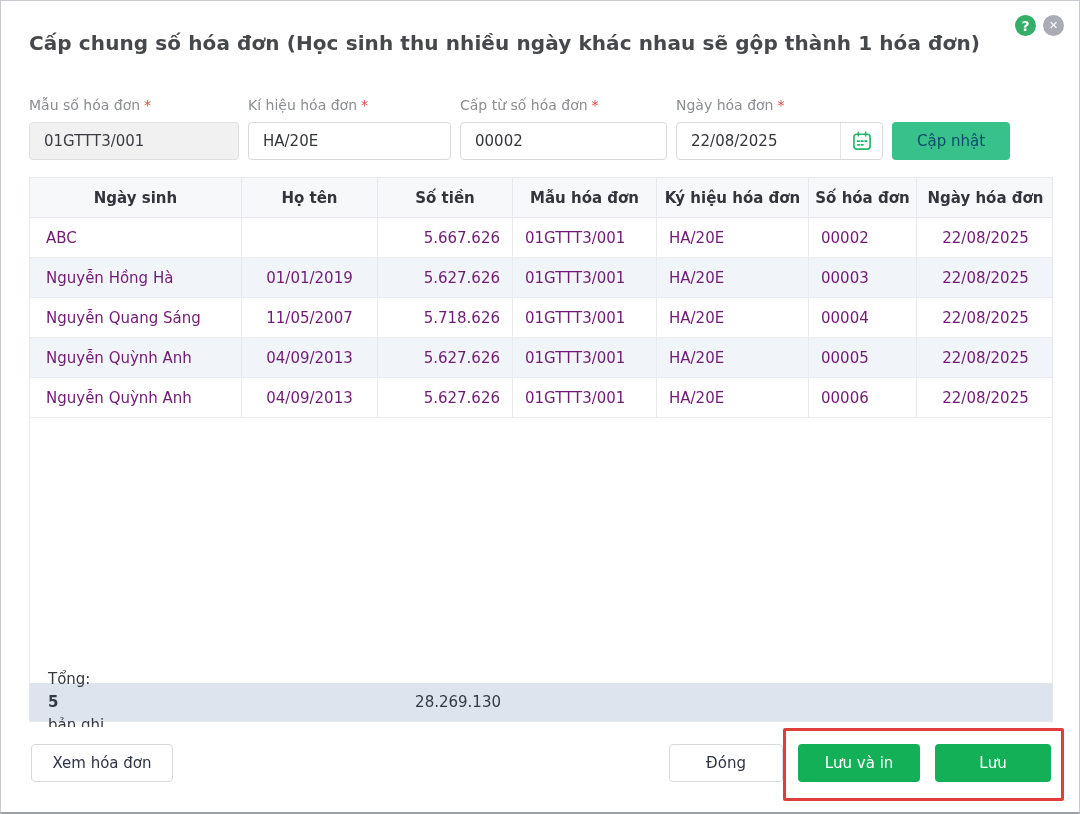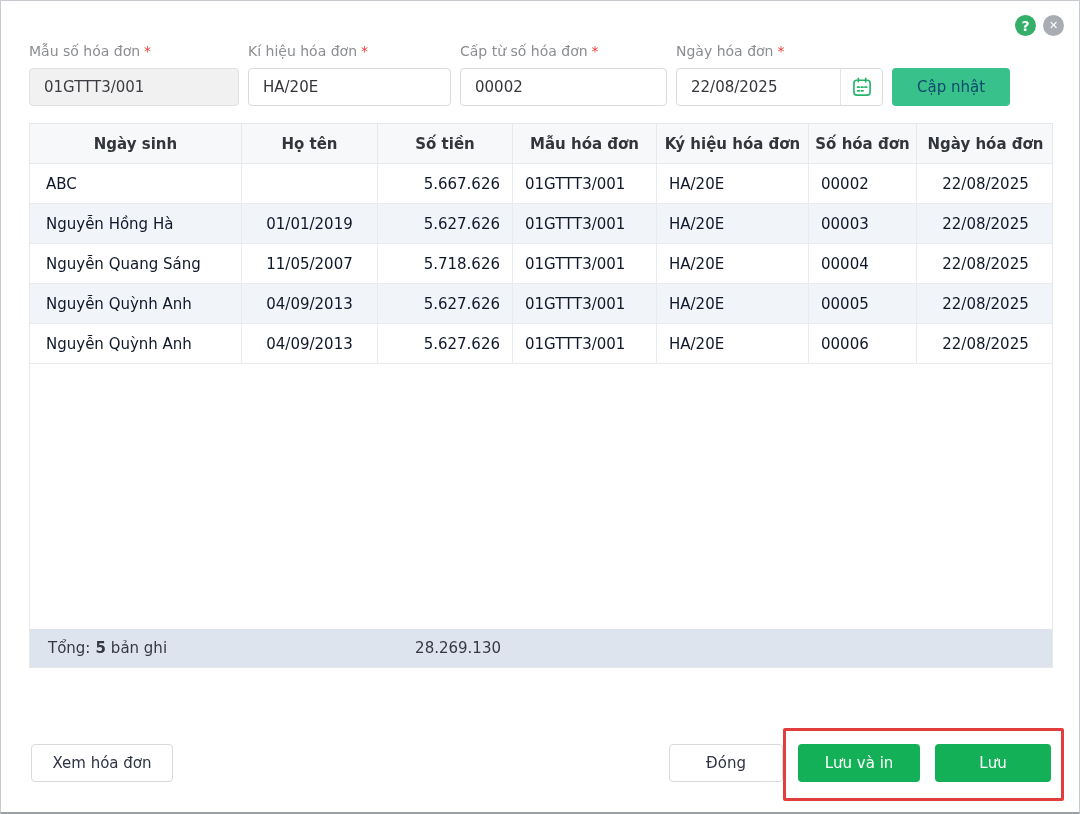--- a/index.html
+++ b/index.html
@@ -74,35 +74,35 @@
   .th {
     display: flex; align-items: center; justify-content: center;
     font-size: 15px; font-weight: 700; color: #33353c;
     border-right: 1px solid #e6e8eb;
   }
   .th:last-child { border-right: none; }
   .tr { display: grid; height: 40px; background: #fff; border-bottom: 1px solid #e9ebee; cursor: default; }
   .tr.alt { background: #f1f4f8; }
   .td {
     display: flex; align-items: center;
-    padding: 0 12px; font-size: 15px; color: #0f172a;
+    padding: 0 12px; font-size: 15px; color: #701a75;
     border-right: 1px solid #e9ebee; overflow: hidden; white-space: nowrap;
   }
   .td:last-child { border-right: none; }
   .td:first-child { padding-left: 16px; }
   .align-left   { justify-content: flex-start; }
   .align-center { justify-content: center; }
   .align-right  { justify-content: flex-end; }
   .tbody-empty { height: 265px; background: #fff; }
   .total-row {
     position: relative; height: 38px; background: #dde4ed;
     display: flex; align-items: center;
     font-size: 15px; color: #363842;
   }
-  .total-label { padding-left: 18px; display: inline-flex; gap: 5px; }
+  .total-label { padding-left: 18px; display: inline-flex; gap: 5px; flex-direction: column; }
   .total-count { font-weight: 700; }
   .total-amount {
     position: absolute; left: 0; top: 0; height: 100%;
     width: 483px; padding-right: 12px;
     display: flex; align-items: center; justify-content: flex-end;
     font-weight: 400;
   }
   
   .footer { position: absolute; left: 0; right: 0; bottom: 0; height: 85px; background: #fff; }
   .btn-view { position: absolute; left: 30px; top: 17px; width: 142px; height: 38px; }
@@ -125,20 +125,21 @@
 
   <div class="header-icons">
     <div class="circle-icon help">
       <span>?</span>
     </div>
     <div class="circle-icon close">
       <span>✕</span>
     </div>
   </div>
 
+  <h1 class="dialog-title">Cấp chung số hóa đơn (Học sinh thu nhiều ngày khác nhau sẽ gộp thành 1 hóa đơn)</h1>
 
   <div class="form-row">
     <div class="field w210">
       <div class="field-label">
         <span>Mẫu số hóa đơn</span><span class="req">*</span>
       </div>
       <input class="text-input" disabled="" value="01GTTT3/001" style="">
     </div>
 
     <div class="field w203">

